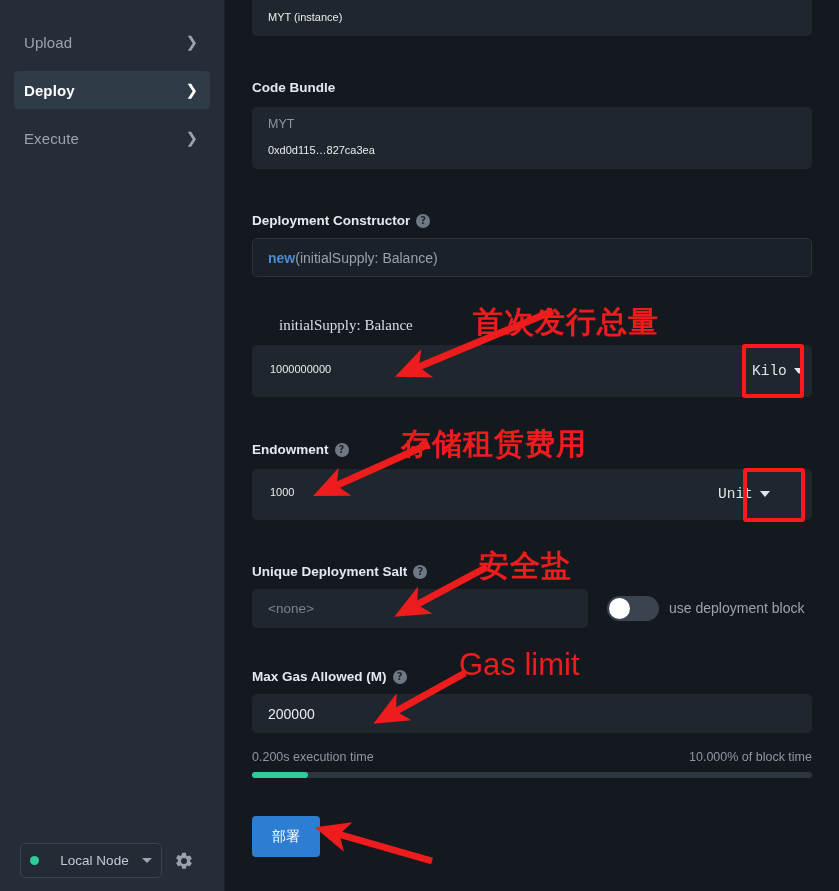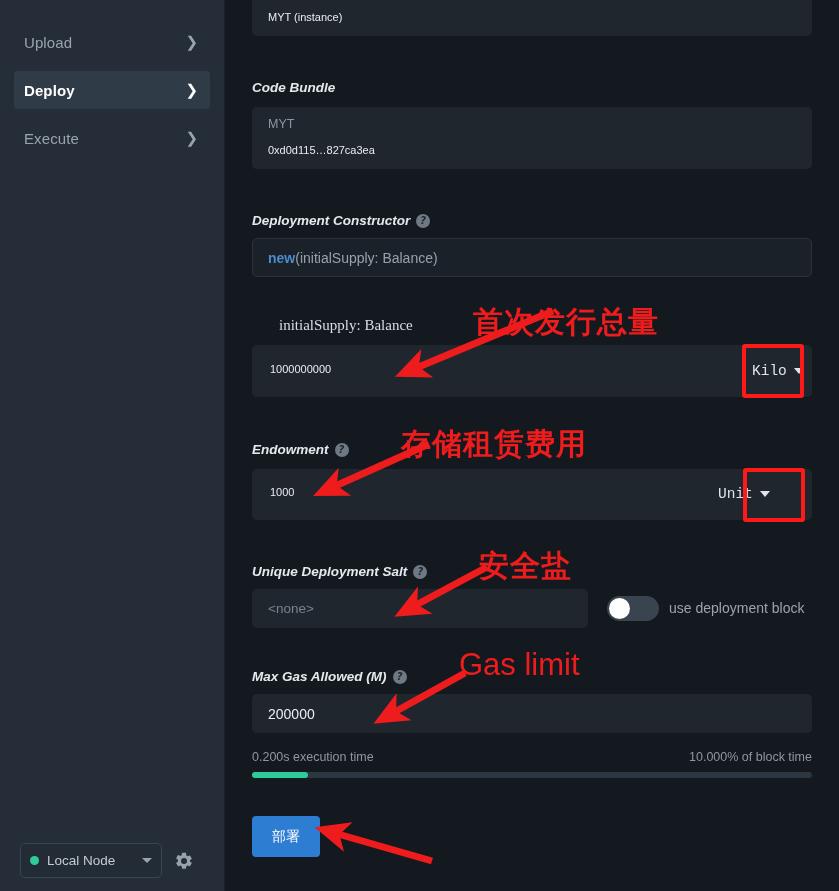--- a/index.html
+++ b/index.html
@@ -85,20 +85,21 @@
     width: 9px; height: 9px;
     border-radius: 50%;
     background: #2ecc9b;
     margin-right: 8px;
     flex: none;
   }
   #node-name {
     color: #c3ccd6;
     font-size: 13.5px;
     flex: 1;
+    text-align: center;
   }
   .caret-sm {
     width: 0; height: 0;
     border-left: 5px solid transparent;
     border-right: 5px solid transparent;
     border-top: 5px solid #9aa4b0;
   }
   #gear {
     width: 20px; height: 20px;
     cursor: pointer;
@@ -114,21 +115,20 @@
   }
   .fld-label {
     position: absolute;
     color: #e4e9ee;
     font-size: 13.5px;
     font-weight: bold;
     display: flex;
     align-items: center;
     gap: 6px;
     white-space: nowrap;
-    font-style: italic;
   }
   .qmark {
     display: inline-flex;
     align-items: center;
     justify-content: center;
     width: 14px; height: 14px;
     border-radius: 50%;
     background: #6f7984;
     color: #20262d;
     font-size: 10px;

